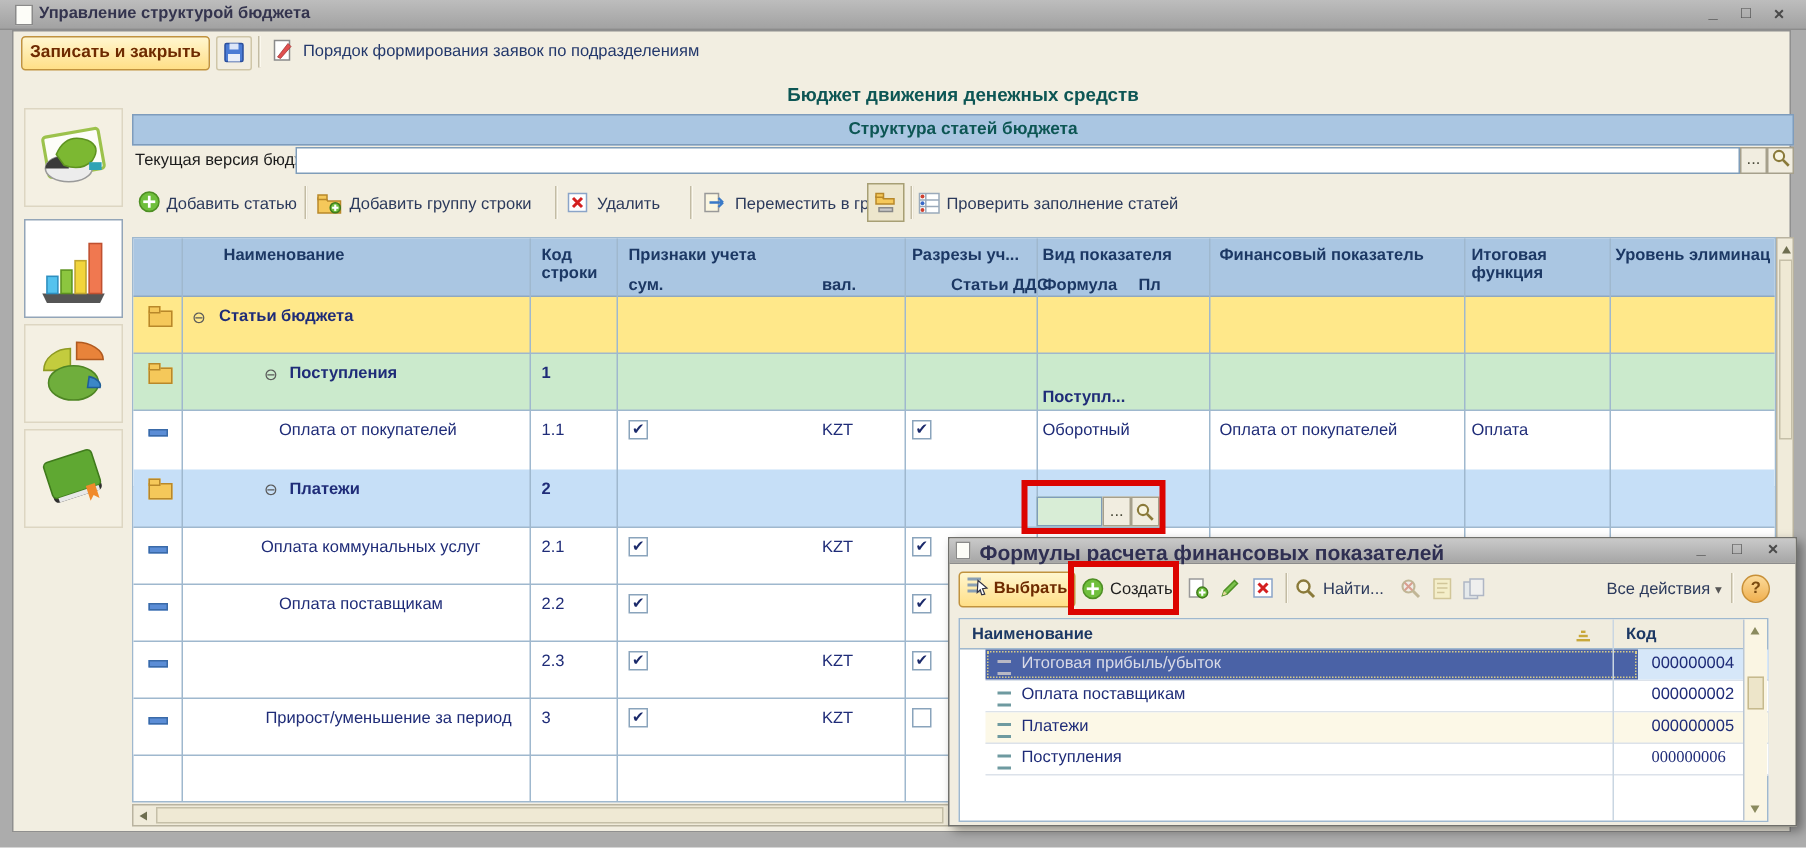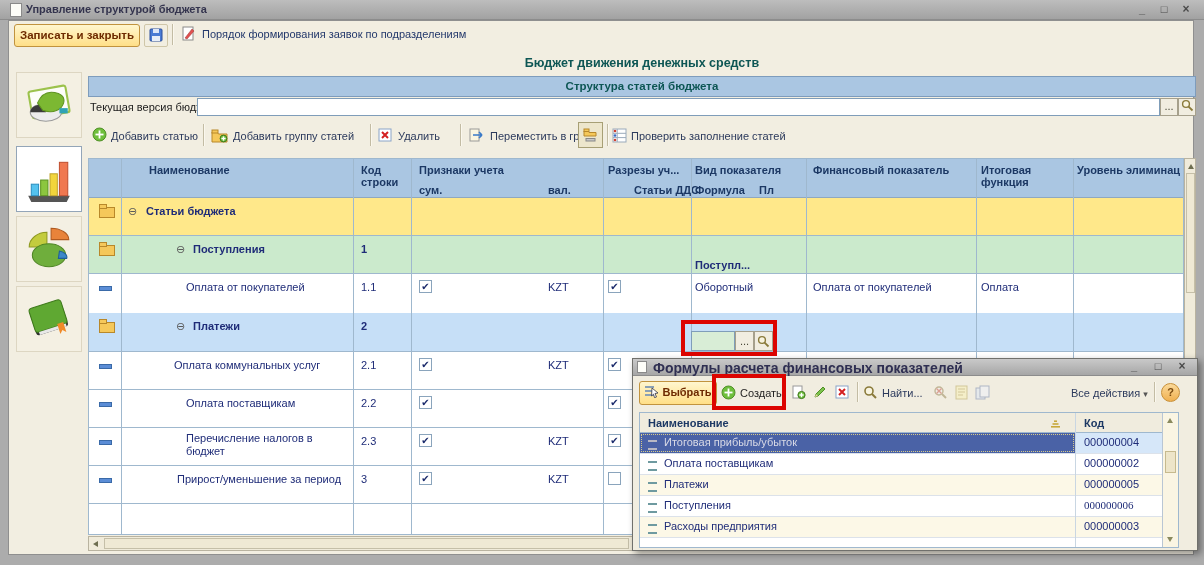--- a/index.html
+++ b/index.html
@@ -48,21 +48,21 @@
   .sb-track{background:#F0EBDA;border:1px solid #B9B3A0;box-sizing:border-box;}
   .sb-thumb{position:absolute;background:#EFE9D4;border:1px solid #C5BFA8;box-sizing:border-box;}
   .arr{position:absolute;width:0;height:0;}
   
   .popup{left:632px;top:358px;width:566px;height:193px;background:#F1EDE0;border:1px solid #70706C;
          box-shadow:3px 3px 7px rgba(0,0,0,.4);z-index:40;box-sizing:border-box;}
   .popup-title{left:0;top:0;width:564px;height:16px;background:linear-gradient(#C9C9C9,#A6A6A6);border-bottom:1px solid #8C8C8C;}
   .ptitle-text{left:20px;top:1px;font-weight:bold;color:#2F2F52;font-size:14px;}
   .ptbl{left:6px;top:53px;width:540px;height:136px;background:#fff;border:1px solid #9FB8CE;box-sizing:border-box;}
   .phead{left:0;top:0;width:538px;height:20px;background:#F0ECDE;border-bottom:1px solid #9FB8CE;box-sizing:border-box;}
-  .prow{position:absolute;left:0;width:522px;height:21px;border-bottom:1px solid #DCE2EA;box-sizing:border-box;}
+  .prow{position:absolute;left:17px;width:522px;height:21px;border-bottom:1px solid #DCE2EA;box-sizing:border-box;}
   .prow span{position:absolute;white-space:nowrap;}
   .eqmark{left:8px;top:7px;width:9px;height:6px;border-top:2px solid #6E9AA0;border-bottom:2px solid #6E9AA0;}
   .hlbox{border:4px solid #DC0400;box-sizing:border-box;z-index:60;}
   .dis{opacity:.55;}
   .help-btn{width:19px;height:19px;border-radius:50%;background:linear-gradient(#FBDA9A,#F0B050);border:1px solid #C89038;
             box-sizing:border-box;text-align:center;line-height:17px;font-weight:bold;color:#7A4A10;}
 </style>
 </head>
 <body>
 
@@ -154,21 +154,21 @@
 <div class="abs vsep" style="left:203px;top:124px;height:22px;"></div>
 <span class="abs" style="left:211px;top:128px;">
   <svg width="17" height="15">
       <path d="M1 4 L6 4 L7.5 6 L16 6 L16 14 L1 14 Z" fill="#F5C85A" stroke="#B8882A"></path>
       <rect x="1" y="2" width="6" height="3" fill="#F5C85A" stroke="#B8882A"></rect>
       <circle cx="12.5" cy="10.5" r="3.4" fill="#6FBF3C" stroke="#3F7A1C"></circle>
       <rect x="11.8" y="8.4" width="1.4" height="4.2" fill="#fff"></rect>
       <rect x="10.4" y="9.8" width="4.2" height="1.4" fill="#fff"></rect>
     </svg>
 </span>
-<span class="abs tb-label" style="left:233px;">Добавить группу статей</span>
+<span class="abs tb-label" style="left:233px;">Добавить группу строки</span>
 <div class="abs vsep" style="left:370px;top:124px;height:22px;"></div>
 <span class="abs" style="left:378px;top:128px;">
   <svg width="14" height="14">
       <rect x="1" y="1" width="12" height="12" fill="#fff" stroke="#8AA4C8"></rect>
       <path d="M4 4 L10 10 M10 4 L4 10" stroke="#D42020" stroke-width="2"></path>
     </svg>
 </span>
 <span class="abs tb-label" style="left:398px;">Удалить</span>
 <div class="abs vsep" style="left:460px;top:124px;height:22px;"></div>
 <span class="abs" style="left:468px;top:127px;">
@@ -269,21 +269,20 @@
   <div class="trow" style="top:231px;height:38px;background:#fff;">
     <i class="dashm"></i>
     <span style="left:97px;top:7px;">Оплата поставщикам</span>
     <span style="left:272px;top:7px;">2.2</span>
     <span class="cbx" style="left:330px;top:6px;">✔</span>
     <span class="cbx" style="left:519px;top:6px;">✔</span>
   </div>
 
   <div class="trow" style="top:269px;height:38px;background:#fff;">
     <i class="dashm"></i>
-    <span style="left:97px;top:4px;width:165px;white-space:normal;line-height:13px;">Перечисление налогов в бюджет</span>
     <span style="left:272px;top:7px;">2.3</span>
     <span class="cbx" style="left:330px;top:6px;">✔</span>
     <span style="left:459px;top:7px;">KZT</span>
     <span class="cbx" style="left:519px;top:6px;">✔</span>
   </div>
 
   <div class="trow" style="top:307px;height:38px;background:#fff;">
     <i class="dashm"></i>
     <span style="left:88px;top:7px;">Прирост/уменьшение за период</span>
     <span style="left:272px;top:7px;">3</span>
@@ -423,25 +422,20 @@
     <div class="prow" style="top:62px;background:#FCF8E7;">
       <i class="eqmark abs"></i>
       <span style="left:24px;top:3px;">Платежи</span>
       <span style="left:444px;top:3px;">000000005</span>
     </div>
     <div class="prow" style="top:83px;background:#fff;">
       <i class="eqmark abs"></i>
       <span style="left:24px;top:3px;">Поступления</span>
       <span style="left:444px;top:3px;font-family:Liberation Serif, serif;">000000006</span>
     </div>
-    <div class="prow" style="top:104px;background:#FCF8E7;">
-      <i class="eqmark abs"></i>
-      <span style="left:24px;top:3px;">Расходы предприятия</span>
-      <span style="left:444px;top:3px;">000000003</span>
-    </div>
     <div class="abs" style="left:435px;top:0;width:1px;height:134px;background:#C9D6E2;"></div>
 
     <div class="abs" style="left:522px;top:0;width:16px;height:134px;background:#FAF5E3;border-left:1px solid #B9C6D4;box-sizing:border-box;">
       <i class="arr" style="left:4px;top:5px;border-left:3.5px solid transparent;border-right:3.5px solid transparent;border-bottom:5px solid #8A8A5E;"></i>
       <div class="sb-thumb" style="left:2px;top:38px;width:11px;height:22px;background:#EDE5C9;border:1px solid #C6BA8E;"></div>
       <i class="arr" style="left:4px;bottom:5px;border-left:3.5px solid transparent;border-right:3.5px solid transparent;border-top:5px solid #8A8A5E;"></i>
     </div>
   </div>
 </div>
 

